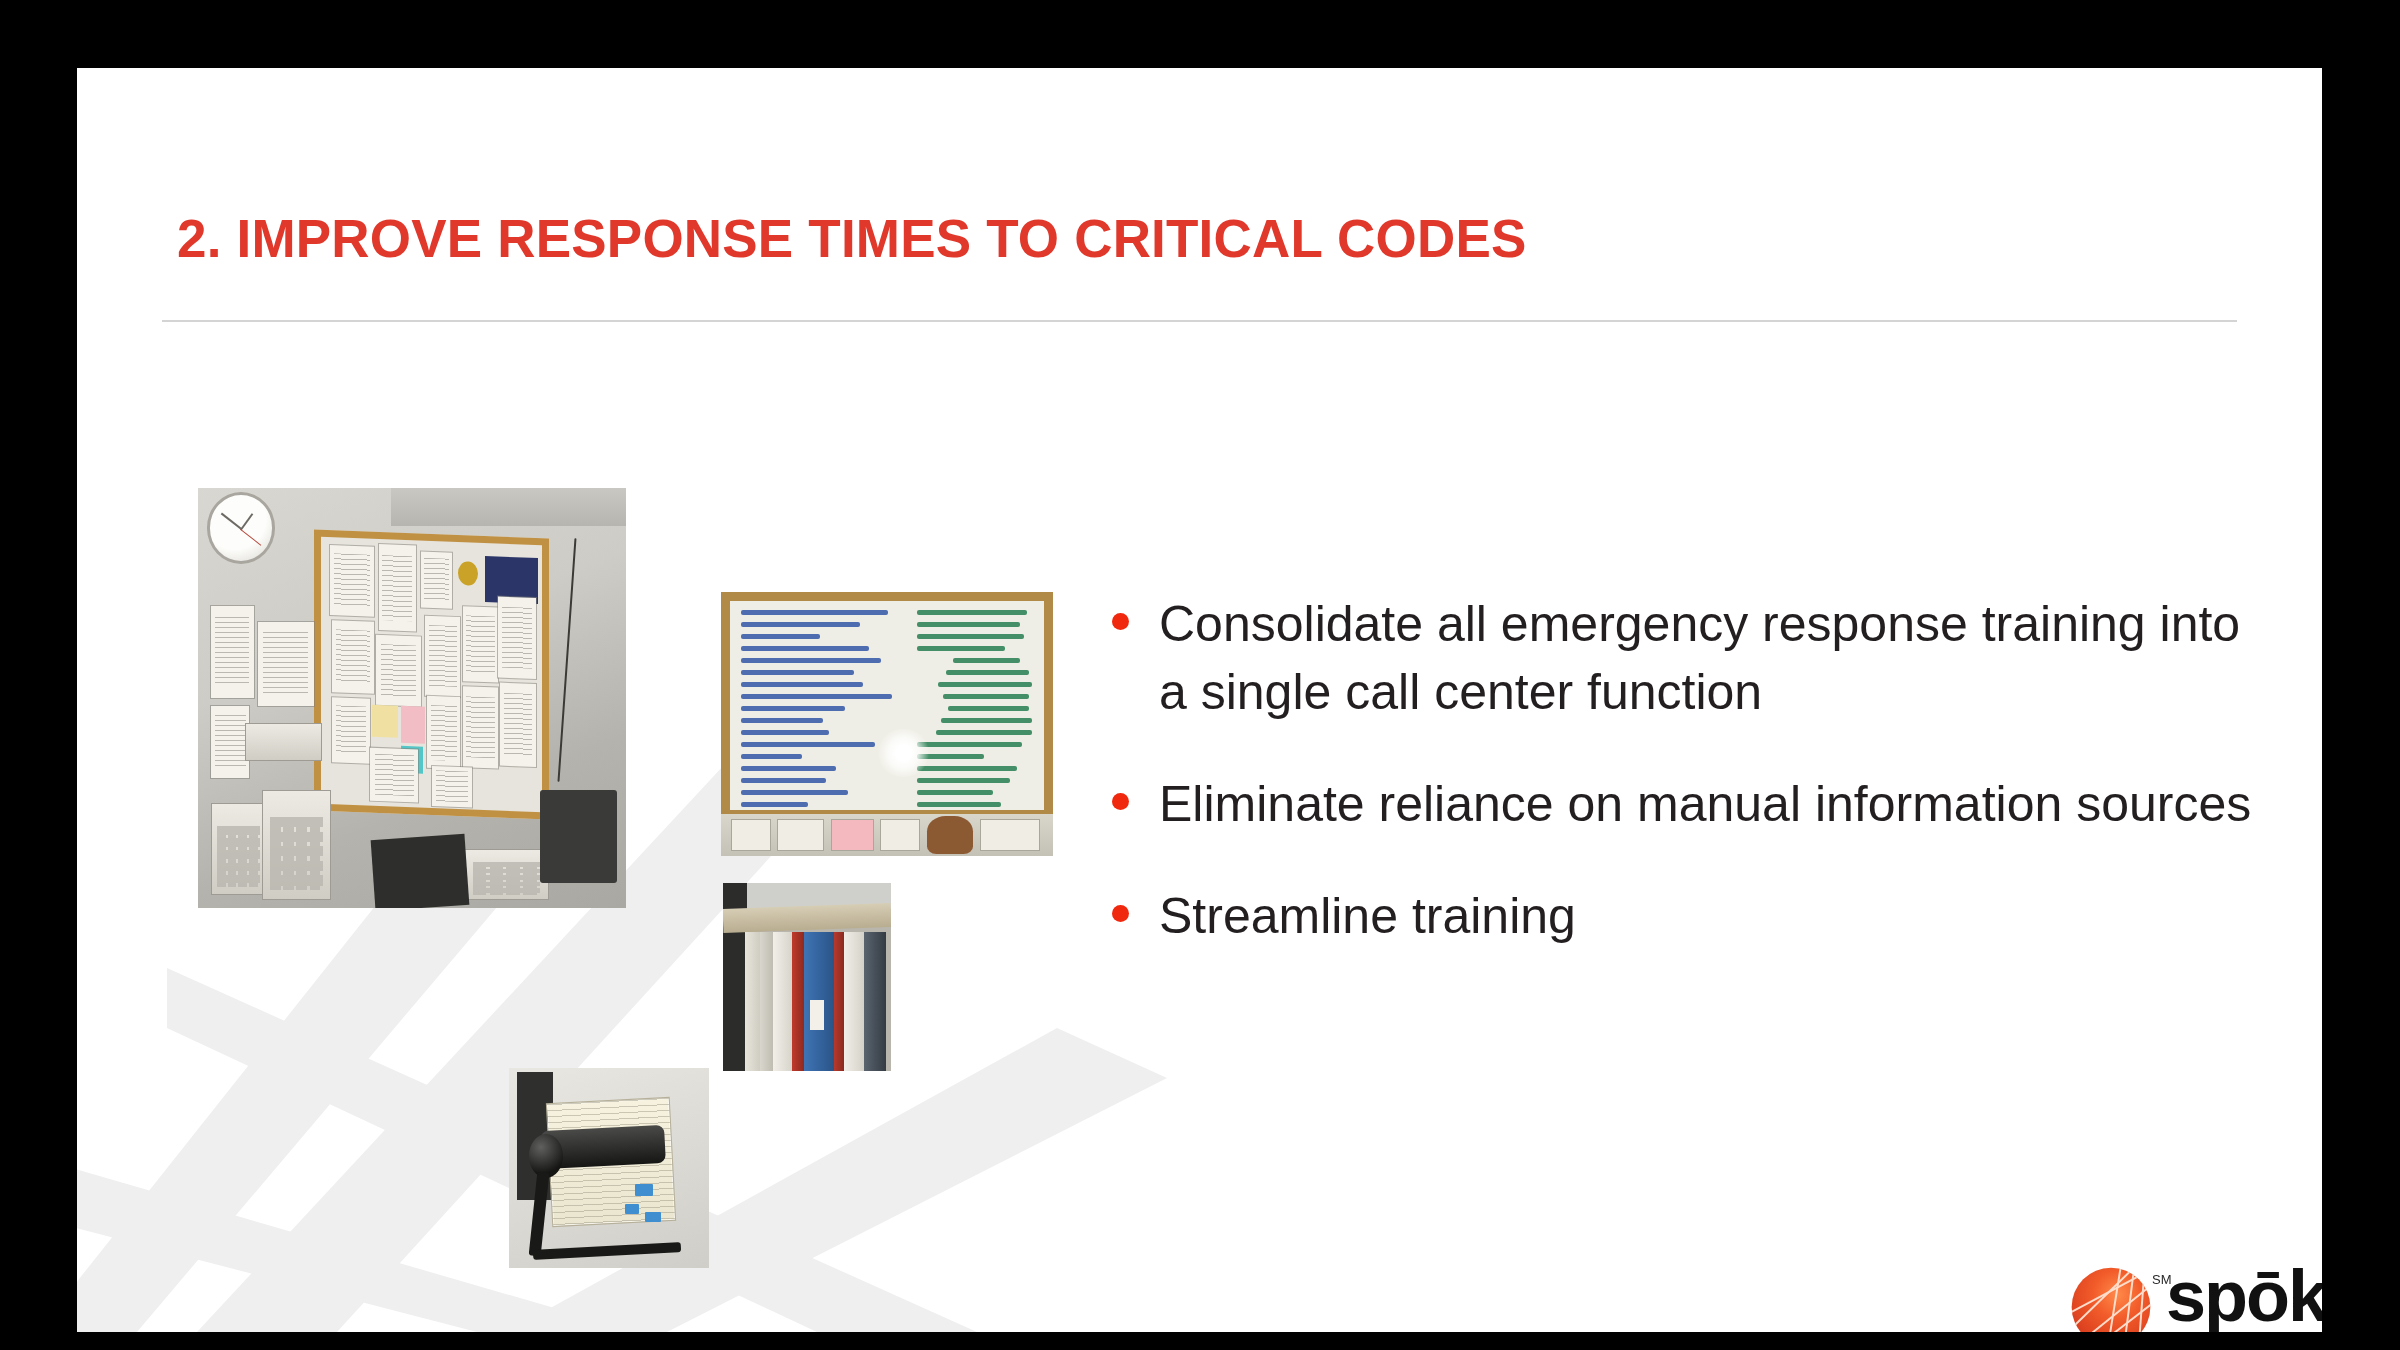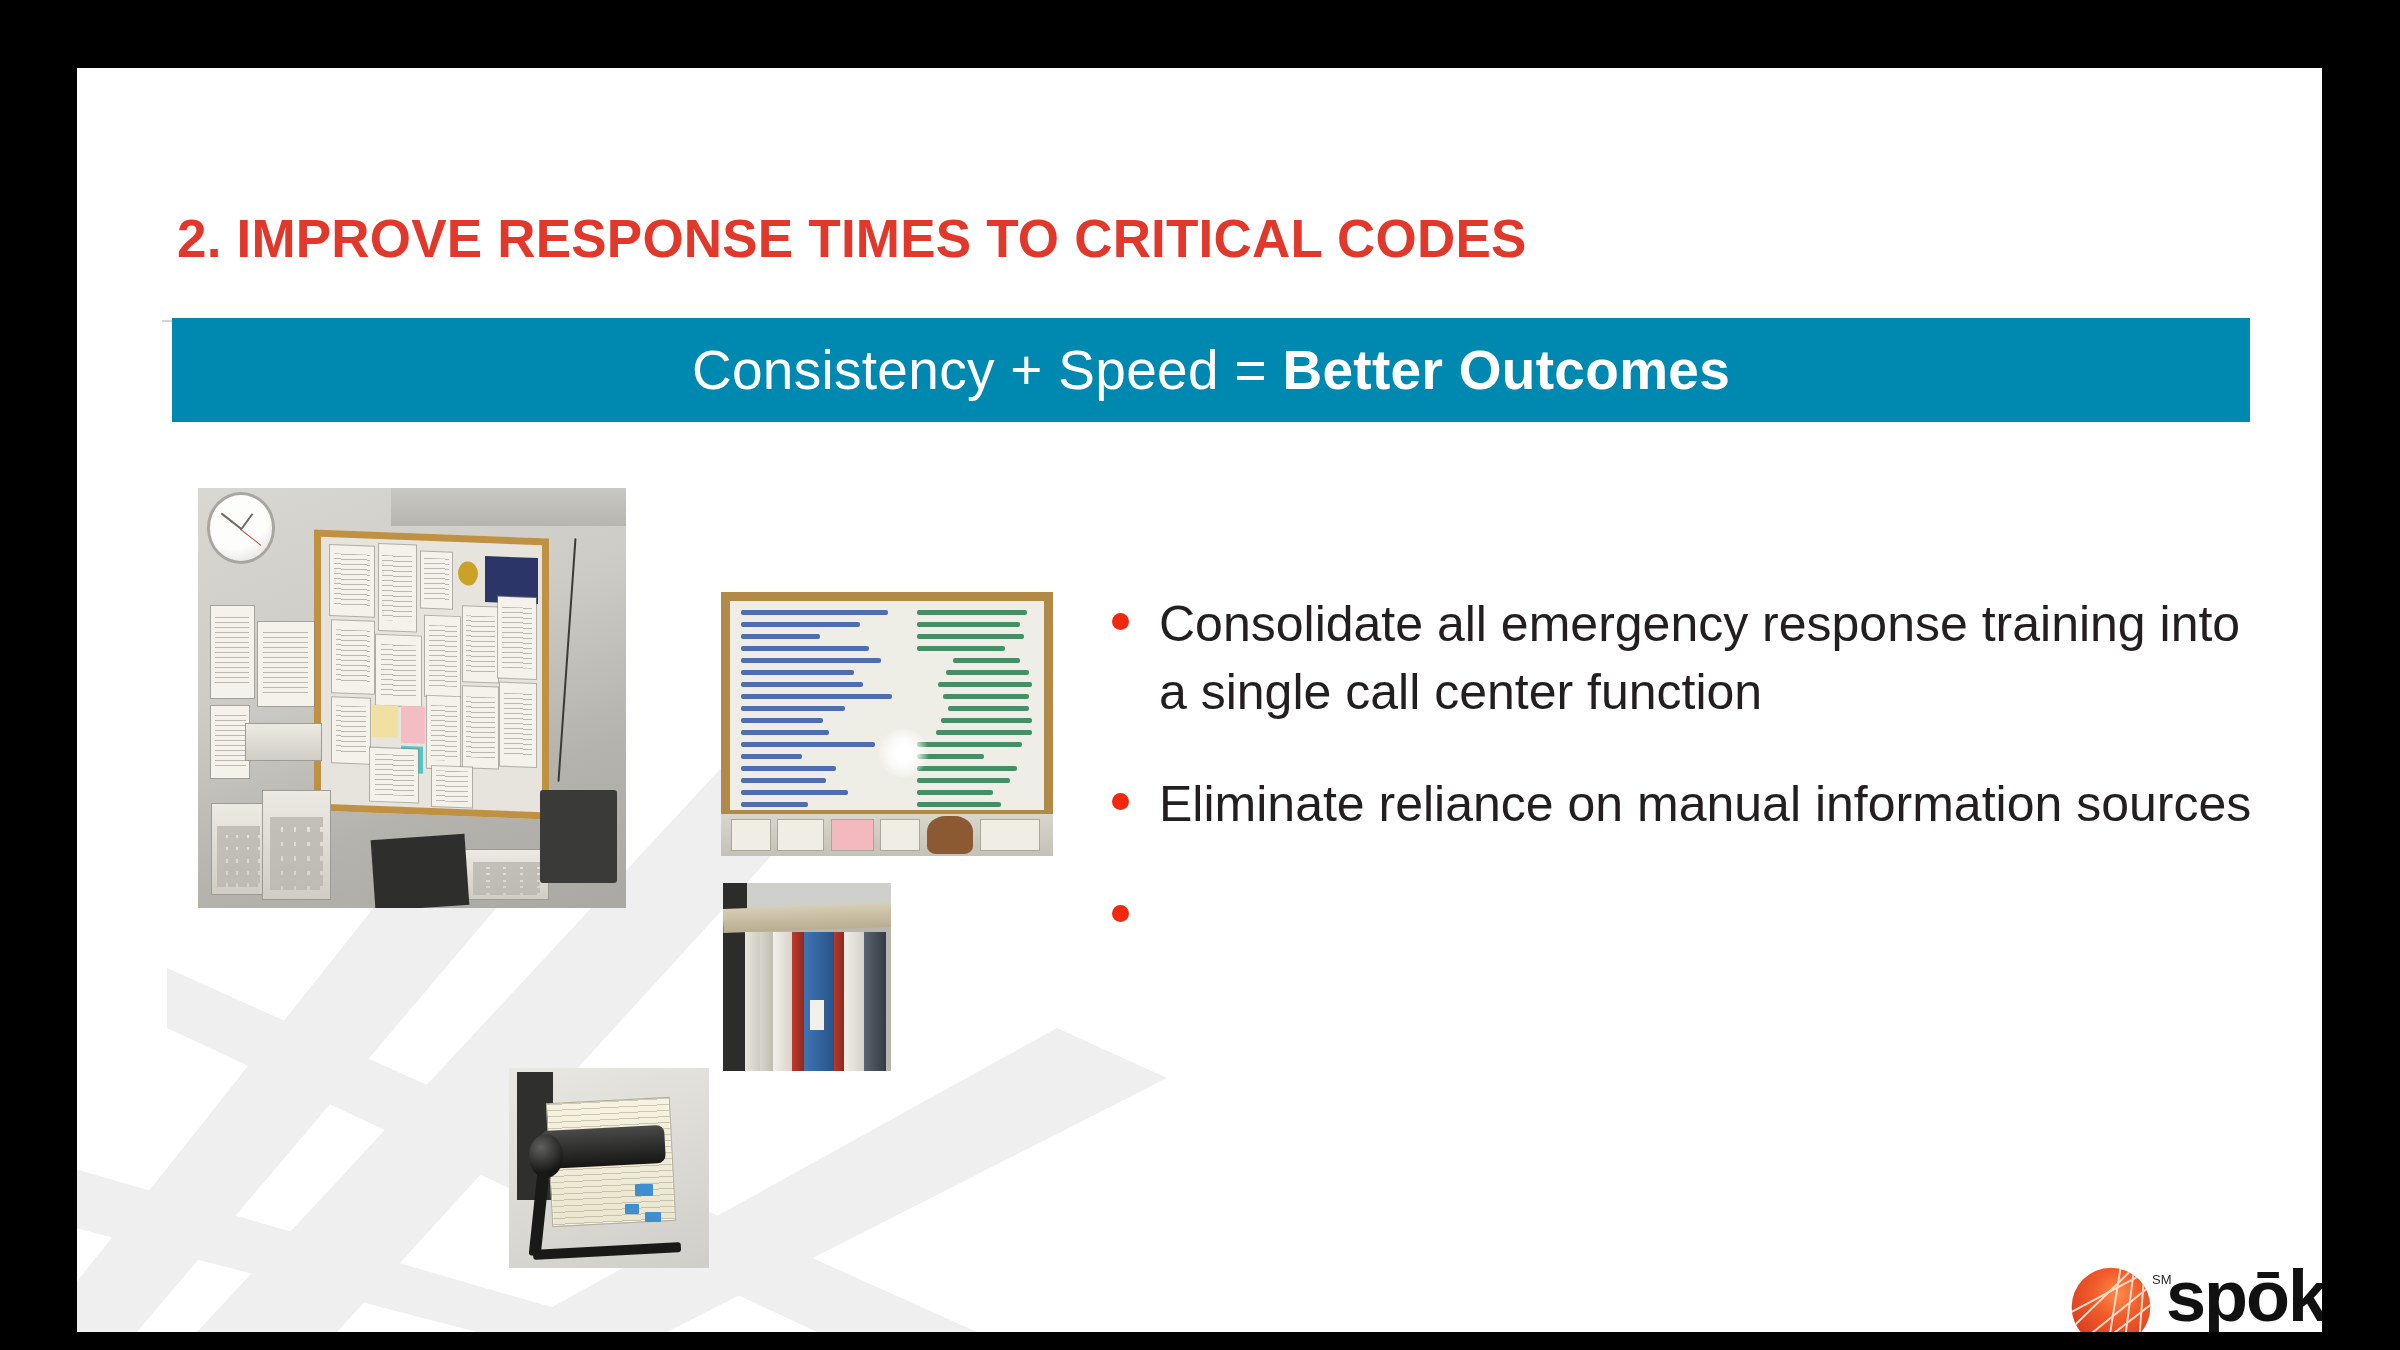--- a/index.html
+++ b/index.html
@@ -349,25 +349,20 @@
         <polygon points="120,1264 700,640 800,672 260,1264"></polygon>
         <polygon points="-40,1090 560,1264 400,1264 -40,1150"></polygon>
         <polygon points="90,900 900,1264 740,1264 90,960"></polygon>
         <polygon points="430,1264 980,960 1090,1010 590,1264"></polygon>
       </g>
     </svg>
 
     <div id="title">2. IMPROVE RESPONSE TIMES TO CRITICAL CODES</div>
     <div id="title-rule"></div>
 
-    <div id="banner">
-      <div id="banner-text">
-        <span>Consistency + Speed = </span><span class="strong">Better Outcomes</span>
-      </div>
-    </div>
 
     <div class="photo" id="photo-wall">
       <div class="wall-bg"></div>
       <div class="ceiling"></div>
       <div class="clock">
         <div class="h"></div>
           <div class="m"></div>
           <div class="s"></div>
       </div>
       <div class="cord"></div>
@@ -496,20 +491,21 @@
       <div class="bullet-row">
         <div class="bullet-dot"></div>
         <div class="bullet-text">Consolidate all emergency response training into a single call center function</div>
       </div>
       <div class="bullet-row">
         <div class="bullet-dot"></div>
         <div class="bullet-text">Eliminate reliance on manual information sources</div>
       </div>
       <div class="bullet-row">
         <div class="bullet-dot"></div>
+        <div class="bullet-text">Streamline training</div>
       </div>
     </div>
 
     <div id="logo">
       <svg id="logo-sphere" viewBox="0 0 100 100">
         <defs>
           <radialGradient id="sphereGrad" cx="58%" cy="34%" r="72%">
             <stop offset="0%" stop-color="#FF8A4A"></stop>
             <stop offset="42%" stop-color="#F25C2A"></stop>
             <stop offset="100%" stop-color="#D63A1C"></stop>

